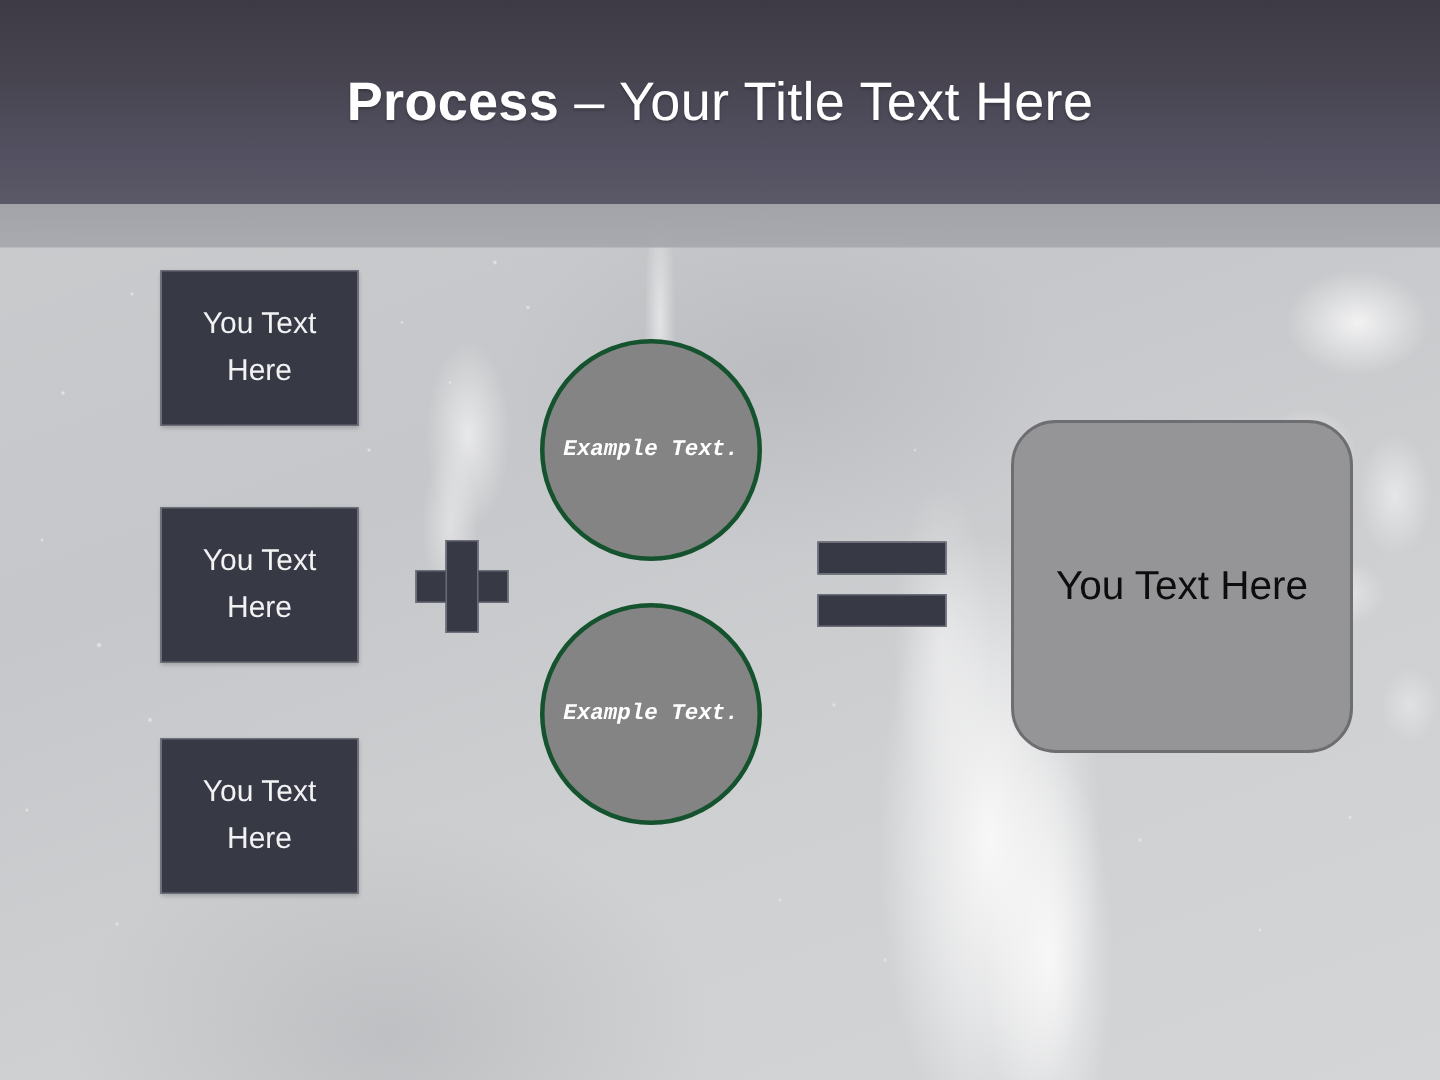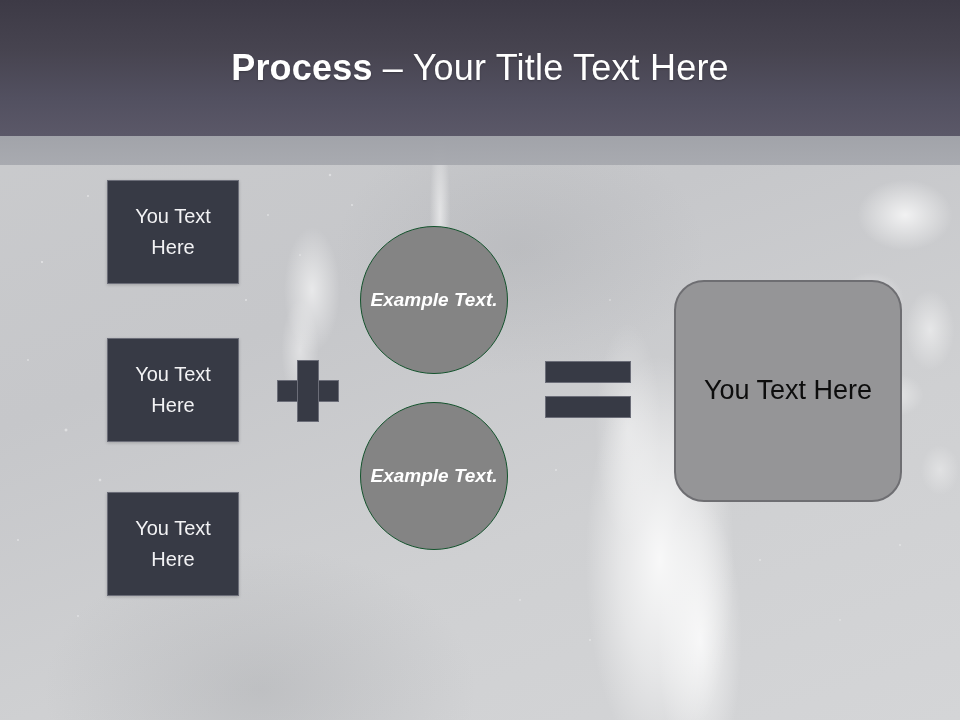--- a/index.html
+++ b/index.html
@@ -146,31 +146,32 @@
   .plus .h { left: 0;    top: 20px; width: 62px; height: 22px; }
   .plus .v { left: 20px; top: 0;    width: 22px; height: 62px; }
 
   
   .circle {
     position: absolute;
     width: 148px;
     height: 148px;
     border-radius: 50%;
     background: #848484;
-    border: 1px solid #14532d;
+    border: 3px solid #14532d;
     box-sizing: border-box;
     display: flex;
     align-items: center;
     justify-content: center;
     text-align: center;
     color: #ffffff;
-    font-size: 19px;
+    font-size: 15px;
     font-weight: bold;
     font-style: italic;
     line-height: 1.6;
+    font-family: Liberation Mono, monospace;
   }
   .circle-top    { left: 360px; top: 226px; }
   .circle-bottom { left: 360px; top: 402px; }
 
   
   .equals {
     position: absolute;
     left: 545px;
     top: 361px;
     width: 86px;

